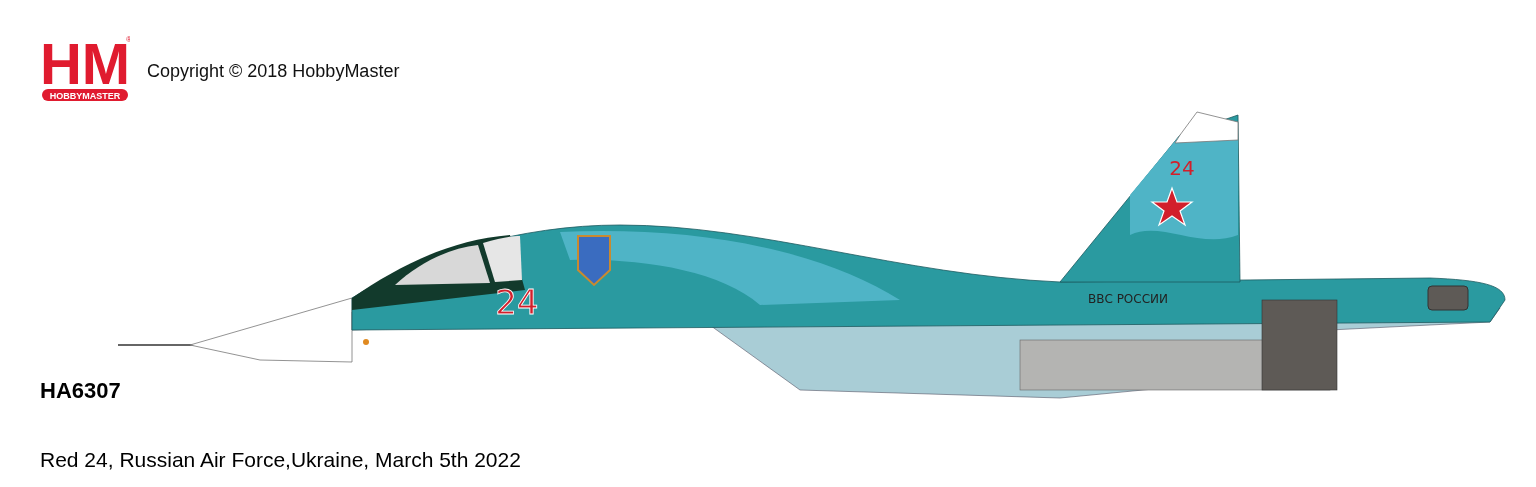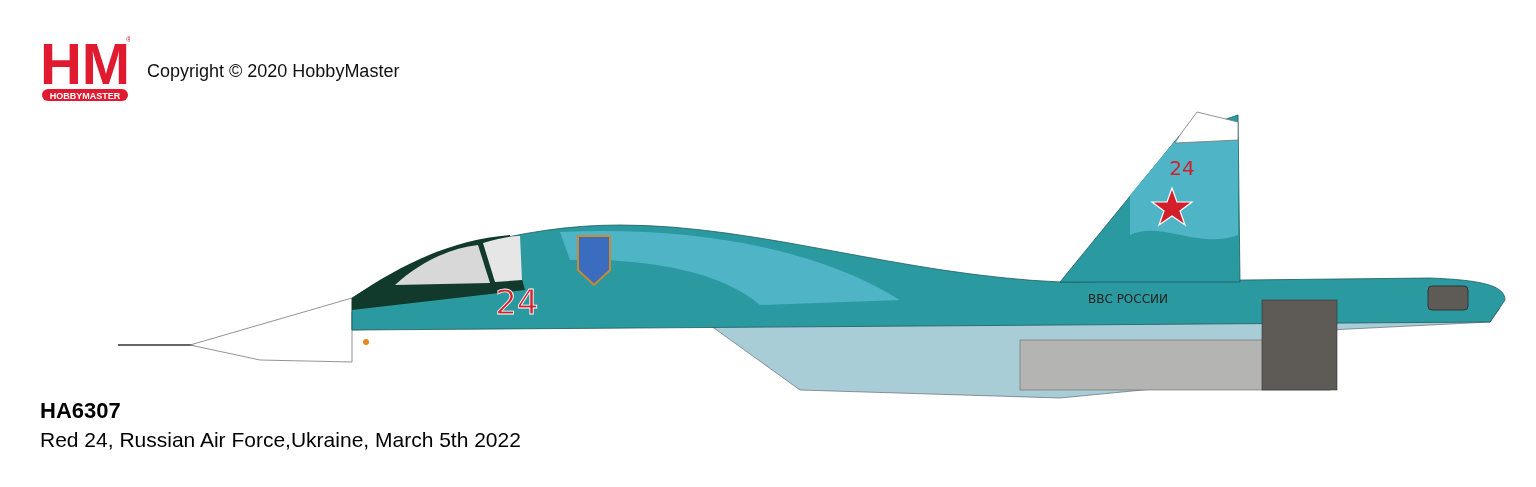--- a/index.html
+++ b/index.html
@@ -1,35 +1,35 @@
 <!DOCTYPE html>
 <html><head>
 <meta charset="utf-8">
 <style>
   html, body { margin:0; padding:0; background:#ffffff; }
   body { width:1536px; height:487px; position:relative; overflow:hidden; font-family:"Liberation Sans", sans-serif; }
   .logo { position:absolute; left:40px; top:32px; width:90px; height:70px; }
   .copyright { position:absolute; left:147px; top:61px; font-size:18px; color:#111; }
   .profile { position:absolute; left:0; top:0; width:1536px; height:487px; }
-  .caption { position:absolute; left:40px; top:397px; color:#000; }
+  .caption { position:absolute; left:40px; top:377px; color:#000; }
   .code { font-weight:bold; font-size:22px; line-height:28px; }
   .name { font-weight:bold; font-size:22px; line-height:28px; letter-spacing:0.3px; }
-  .desc { font-size:21px; line-height:30px; }
+  .desc { font-size:21px; line-height:30px;margin-top:40px; }
 </style>
 </head>
 <body>
 
 <svg class="logo" viewBox="0 0 90 70">
   <text x="45" y="52" text-anchor="middle" font-family="Liberation Sans, sans-serif" font-weight="bold" font-size="58" fill="#e01b2f">HM</text>
   <rect x="2" y="57" width="86" height="12" rx="6" fill="#e01b2f"></rect>
   <text x="45" y="66.5" text-anchor="middle" font-family="Liberation Sans, sans-serif" font-weight="bold" font-size="9" fill="#fff">HOBBYMASTER</text>
   <text x="86" y="10" font-size="8" fill="#e01b2f">®</text>
 </svg>
 
-<div class="copyright">Copyright © 2020 HobbyMaster</div>
+<div class="copyright">Copyright © 2018 HobbyMaster</div>
 
 <svg class="profile" viewBox="0 0 1536 487">
 
   <line x1="118" y1="345" x2="195" y2="345" stroke="#666" stroke-width="2"></line>
 
   <path d="M190 345 L352 298 L352 362 L260 360 Z" fill="#fff" stroke="#777" stroke-width="0.8"></path>
 
   <path d="M352 330 L700 318 L800 390 L1060 398 L1330 372 L1330 330 L1490 322 L1500 308 L352 312 Z" fill="#a9cdd6" stroke="#556" stroke-width="0.6"></path>
 
   <rect x="1020" y="340" width="310" height="50" fill="#b4b4b2" stroke="#666" stroke-width="0.6"></rect>

